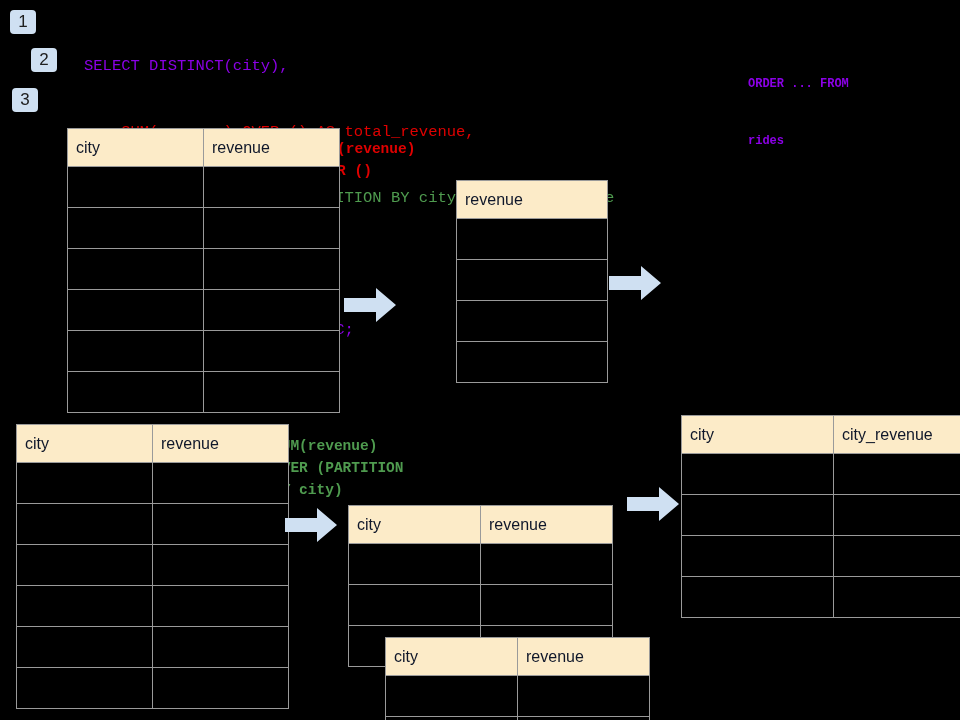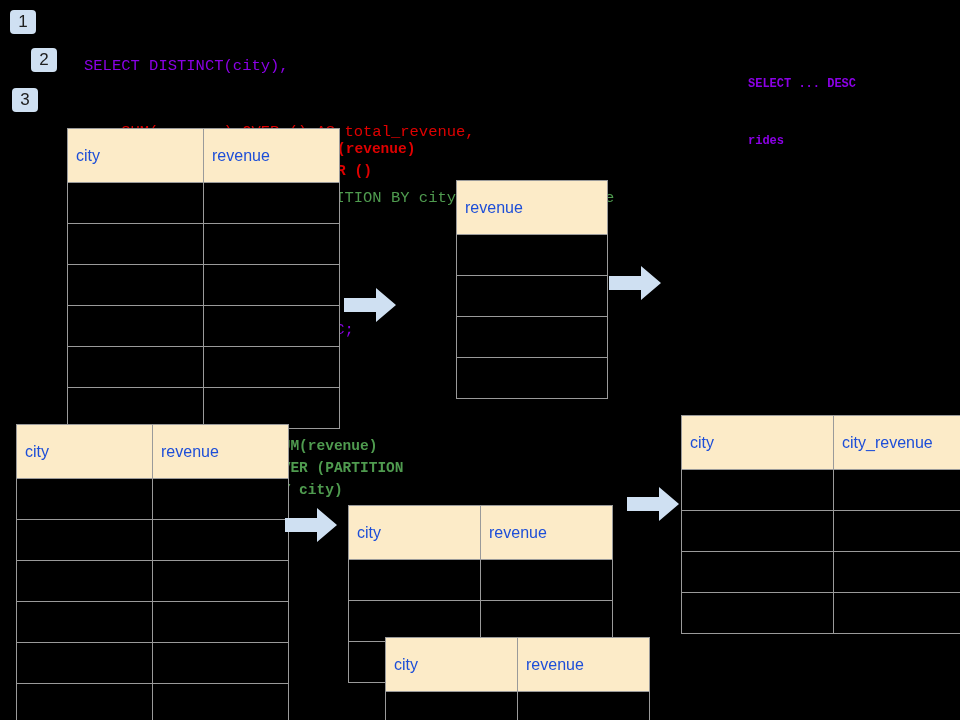--- a/index.html
+++ b/index.html
@@ -76,24 +76,24 @@
     background: #000000;
   }
   .tbl td {
     border: 1px solid #9a9a9a;
     padding: 0;
     height: 40px;
     background: #000000;
   }
   .tbl td.hdr {
     background: #fcebc8;
-    color: #1d4ed8;
+    color: #0f172a;
     font-family: "Liberation Sans", sans-serif;
     font-size: 16px;
-    padding: 8px 8px;
+    padding: 0 8px;
     height: 37px;
     vertical-align: middle;
     border: 1px solid #9a9a9a;
     white-space: nowrap;
   }
 
   
   .arrow {
     position: absolute;
   }
@@ -109,21 +109,21 @@
 
   <div class="sql" style="left:84px; top:11px;">
     <div class="sql-line sql-purple">SELECT DISTINCT(city),</div>
     <div class="sql-line sql-red">    SUM(revenue) OVER () AS total_revenue,</div>
     <div class="sql-line sql-green">    SUM(revenue) OVER (PARTITION BY city) as city_revenue</div>
     <div class="sql-line sql-purple">  FROM rides</div>
     <div class="sql-line sql-purple">  ORDER by city_revenue DESC;</div>
   </div>
 
   <div class="side-note" style="left:748px; top:37px;">
-    <div>SELECT ... DESC</div>
+    <div>ORDER ... FROM</div>
     <div>rides</div>
   </div>
 
   <div class="annot annot-red" style="left:311px; top:138px;">SUM(revenue)
 OVER ()</div>
 
   <div class="annot annot-green" style="left:273px; top:435px;">SUM(revenue)
 OVER (PARTITION
 BY city)</div>
 

